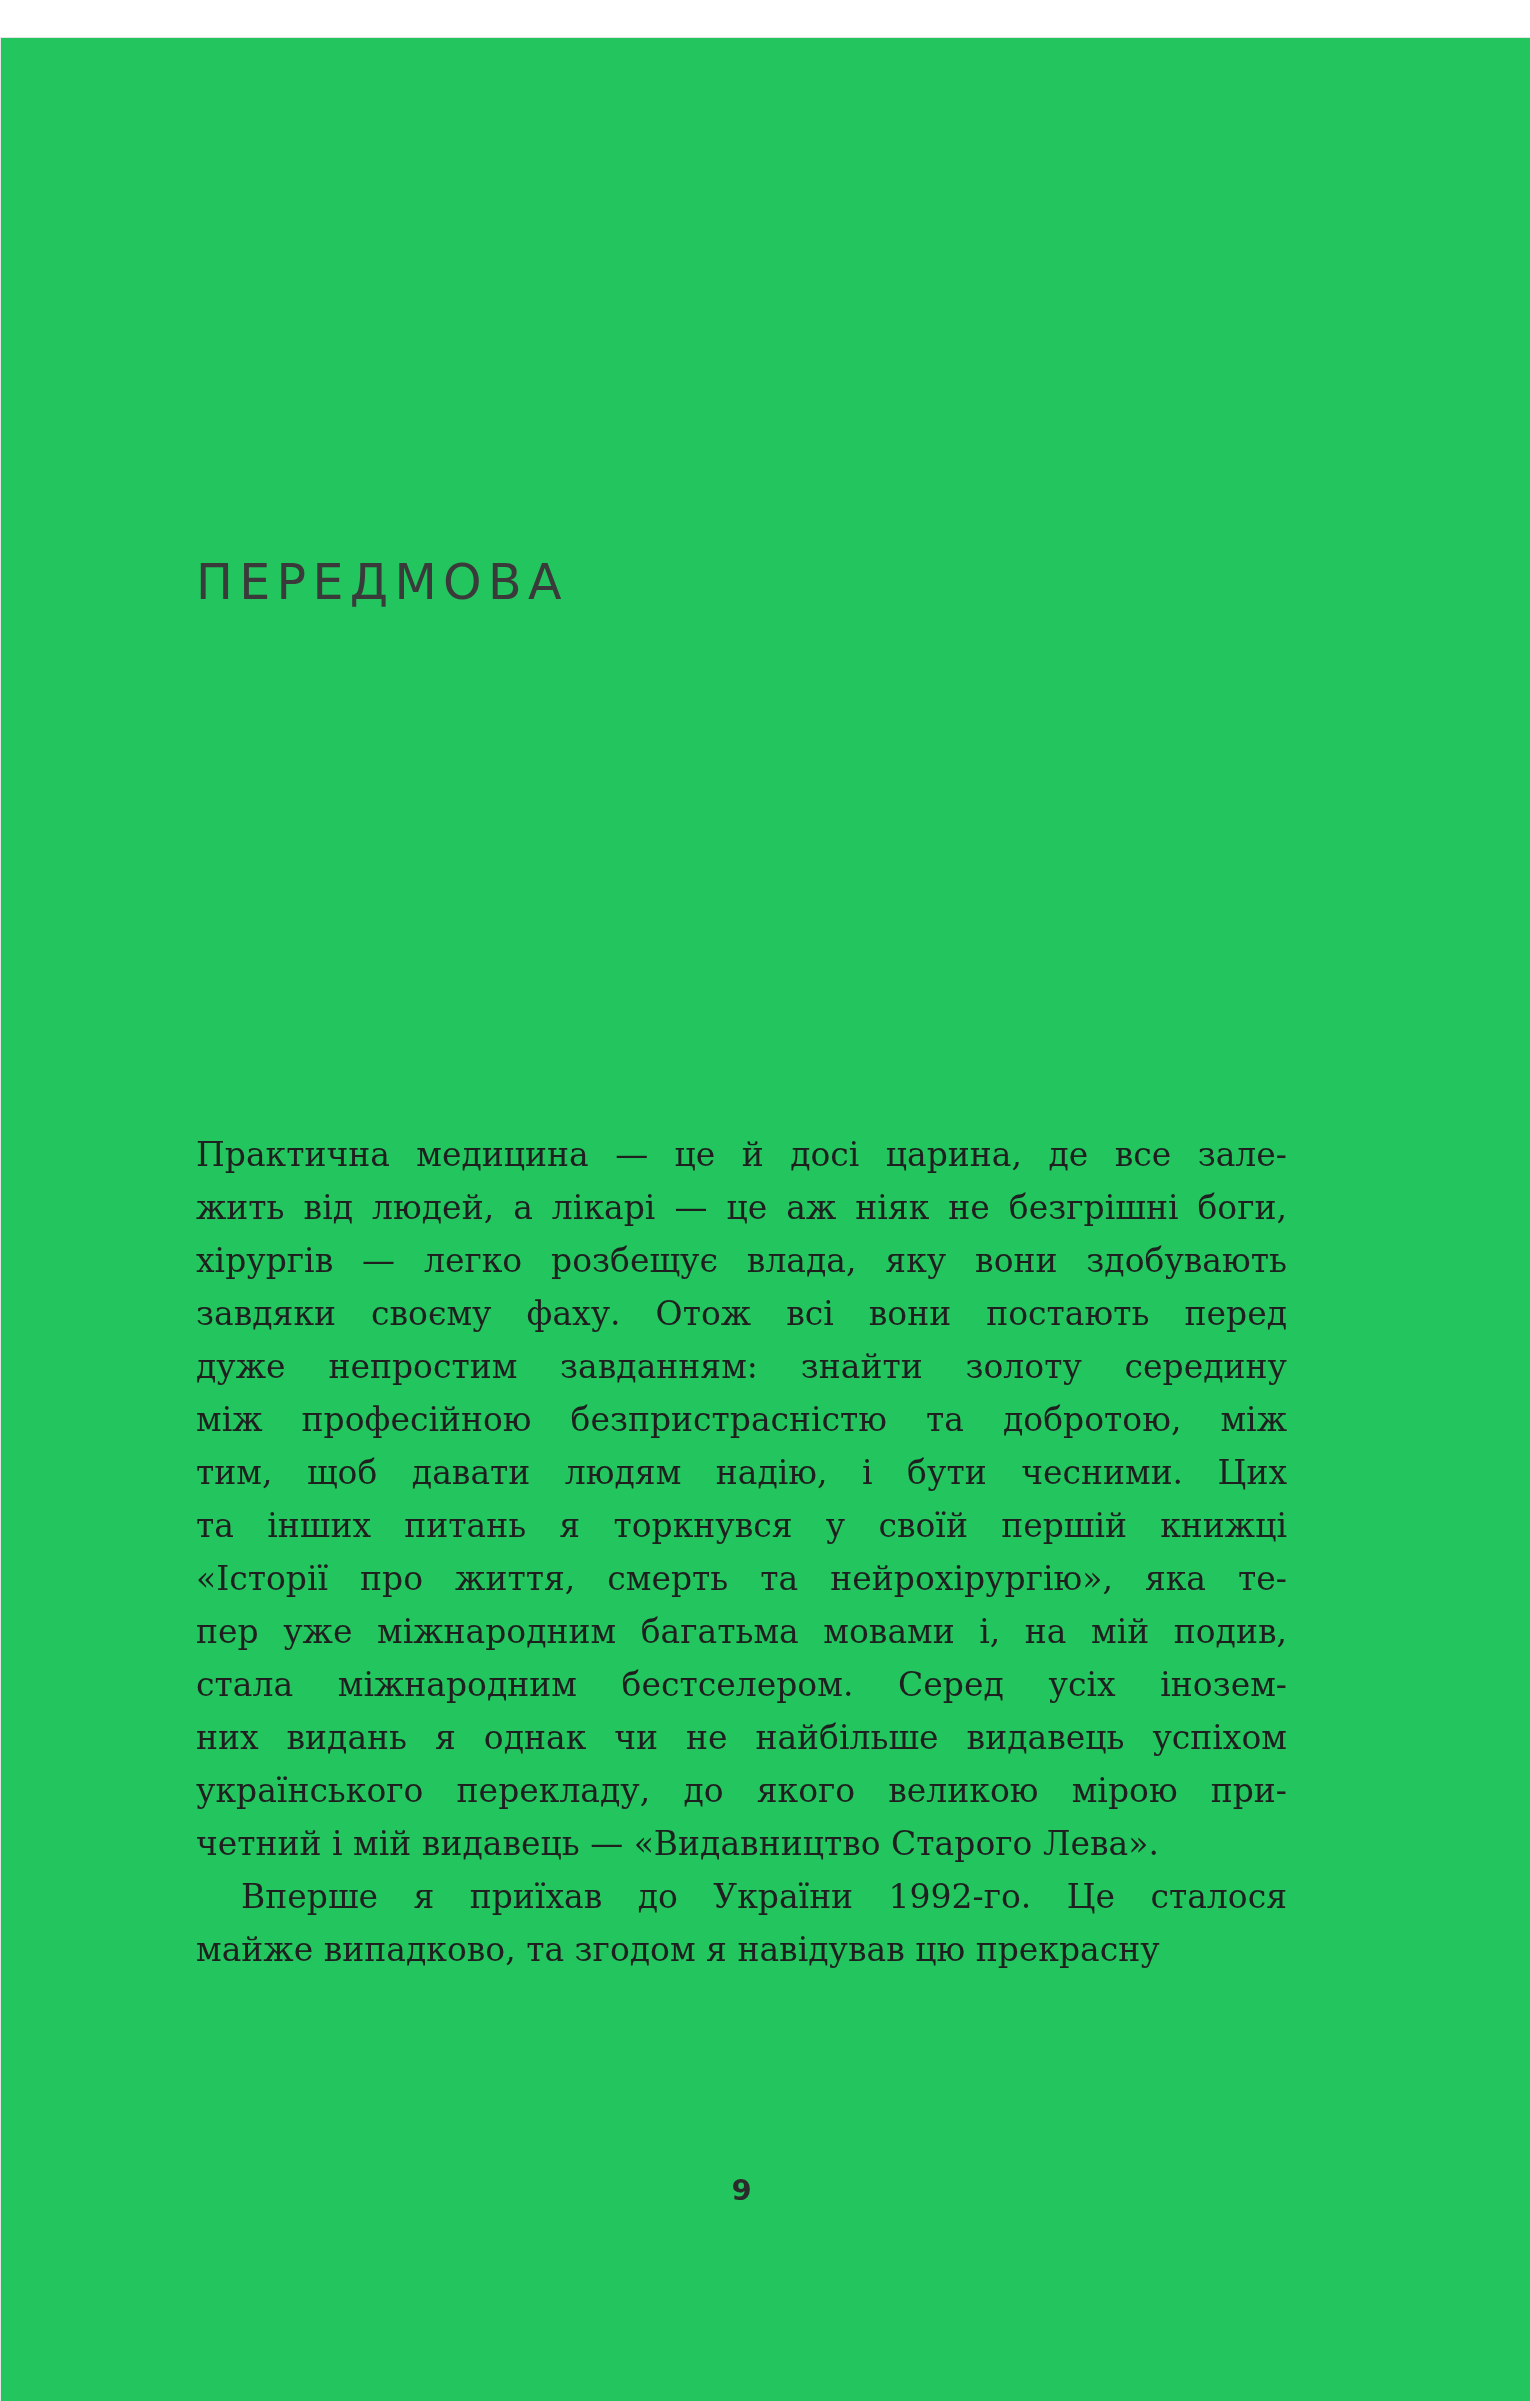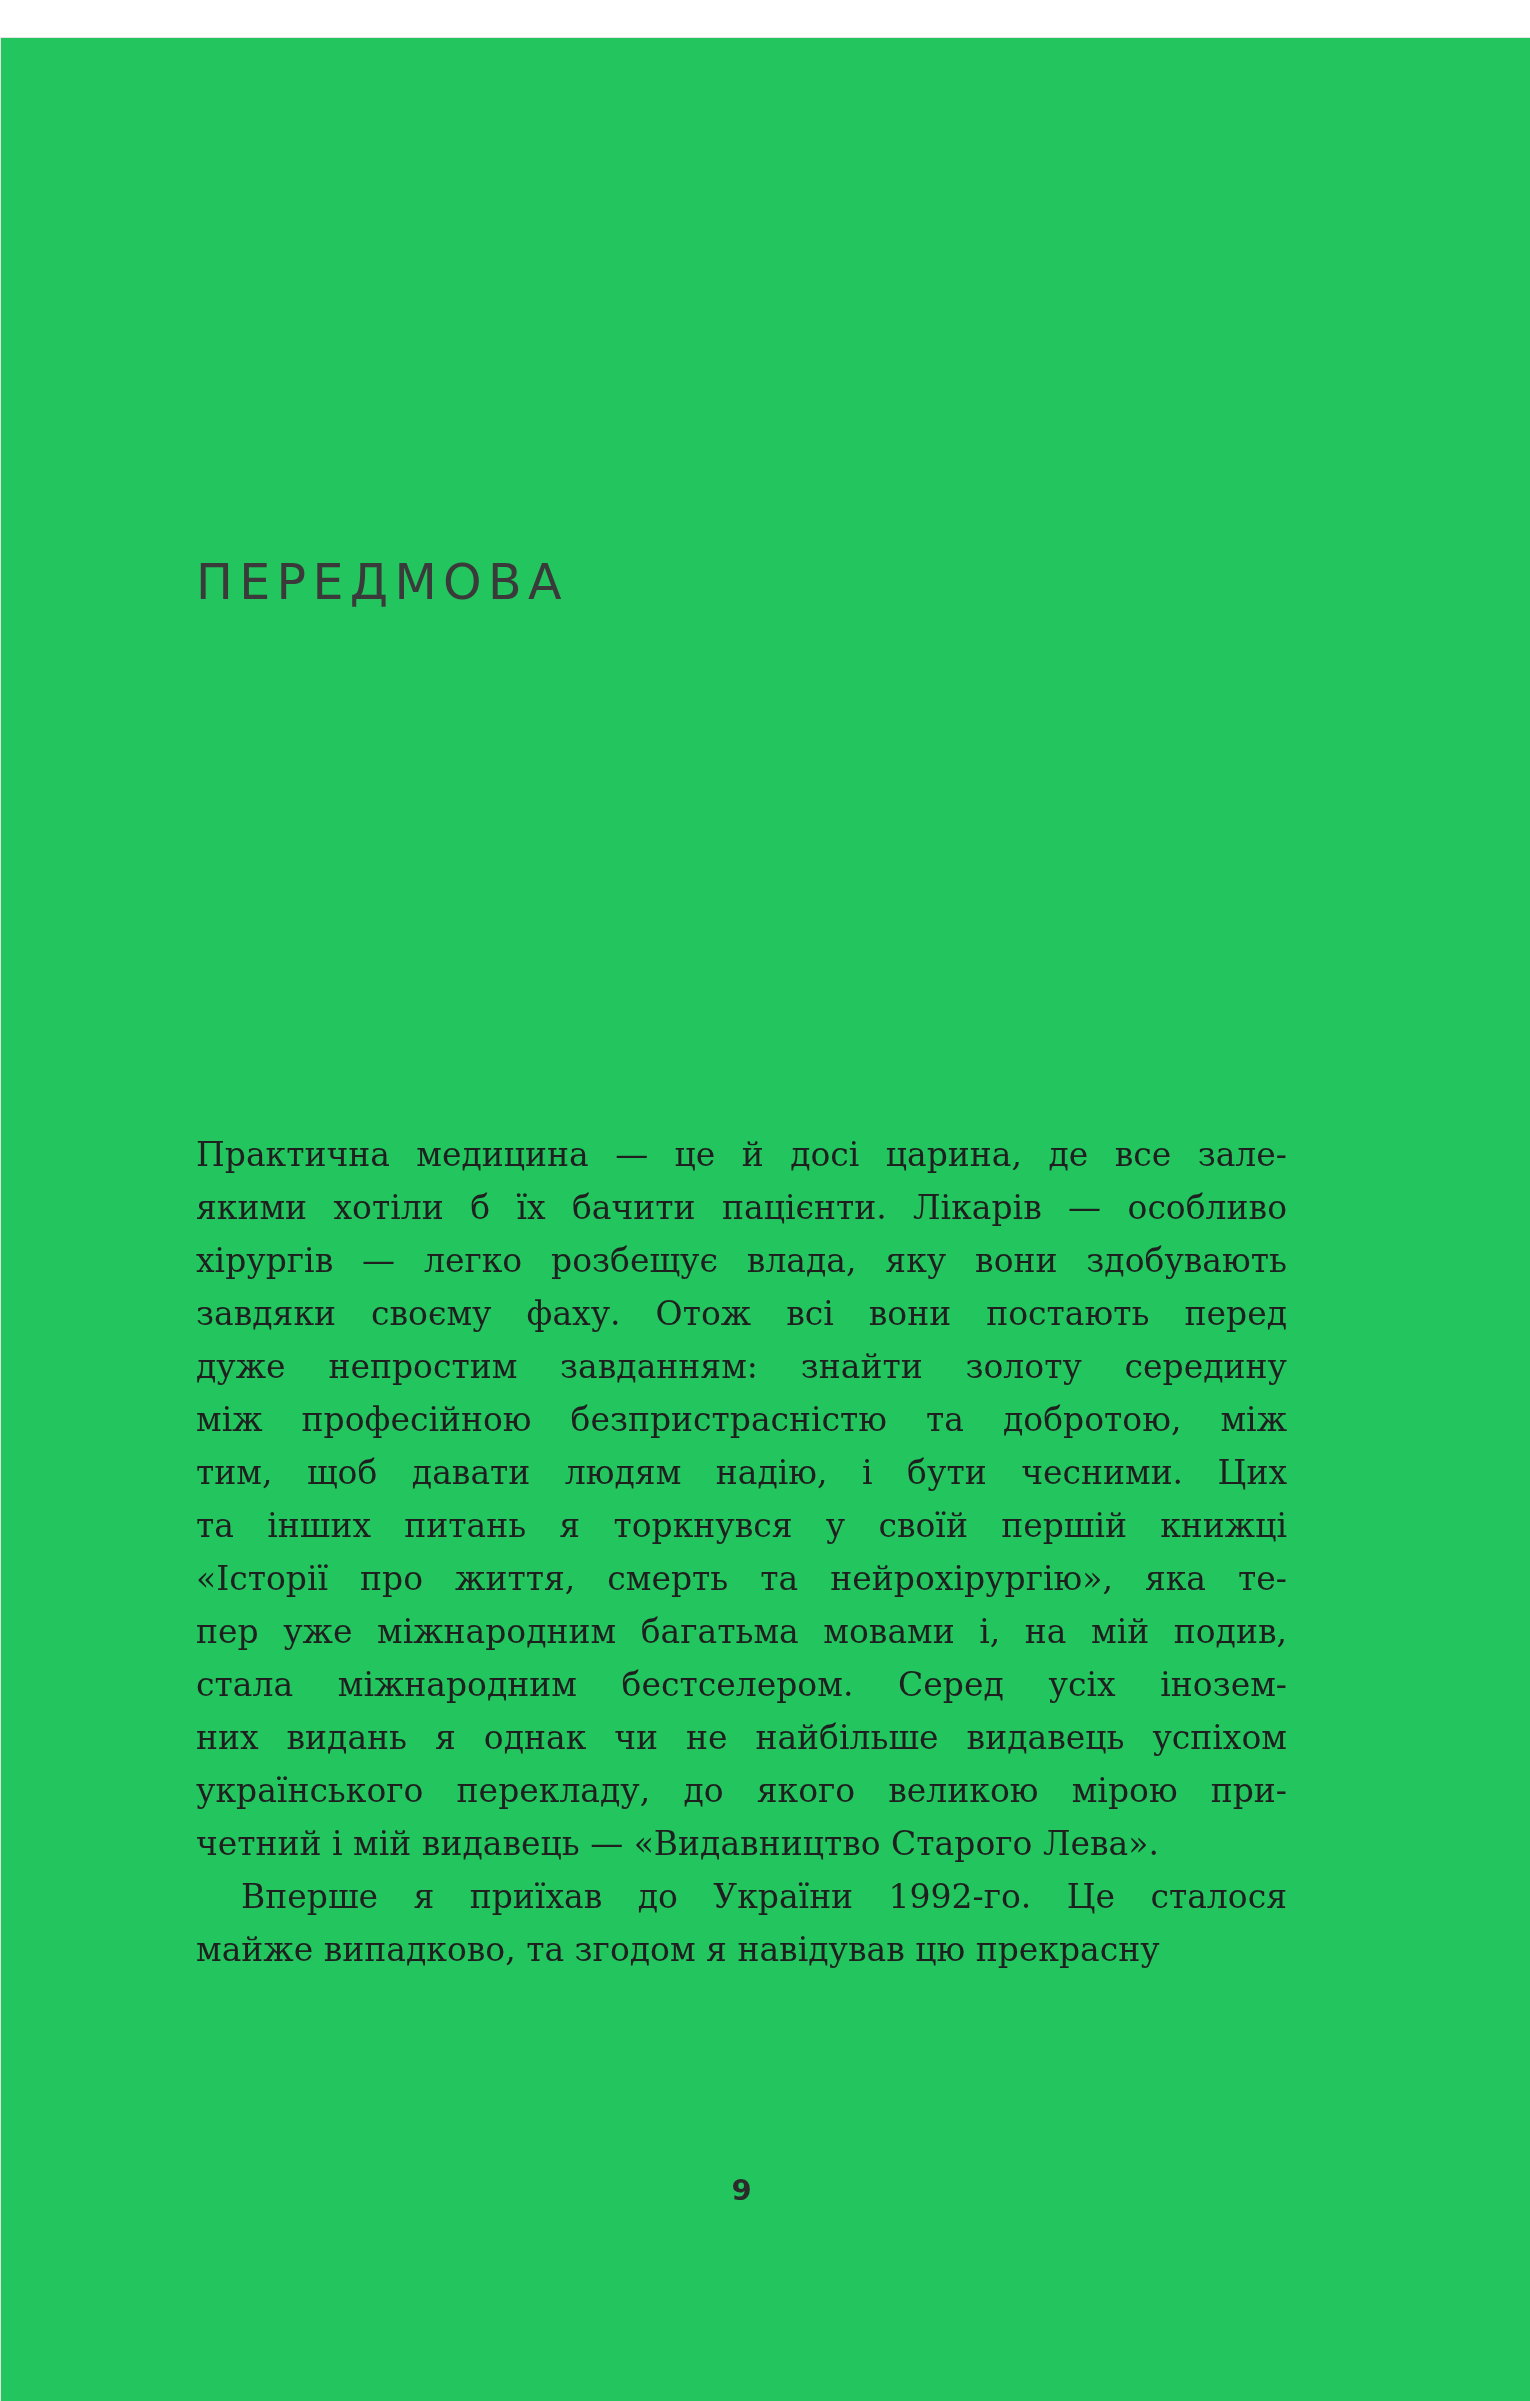--- a/index.html
+++ b/index.html
@@ -71,21 +71,21 @@
 <body>
 
 <div class="page">
 
   <h1 class="heading">
     <span class="h-line">ПЕРЕДМОВА</span>
   </h1>
 
   <div class="body-text">
       <div class="line">Практична медицина — це й досі царина, де все зале-</div>
-      <div class="line">якими хотіли б їх бачити пацієнти. Лікарів — особливо</div>
+      <div class="line">жить від людей, а лікарі — це аж ніяк не безгрішні боги,</div>
       <div class="line">хірургів — легко розбещує влада, яку вони здобувають</div>
       <div class="line">завдяки своєму фаху. Отож всі вони постають перед</div>
       <div class="line">дуже непростим завданням: знайти золоту середину</div>
       <div class="line">між професійною безпристрасністю та добротою, між</div>
       <div class="line">тим, щоб давати людям надію, і бути чесними. Цих</div>
       <div class="line">та інших питань я торкнувся у своїй першій книжці</div>
       <div class="line">«Історії про життя, смерть та нейрохірургію», яка те-</div>
       <div class="line">пер уже міжнародним багатьма мовами і, на мій подив,</div>
       <div class="line">стала міжнародним бестселером. Серед усіх інозем-</div>
       <div class="line">них видань я однак чи не найбільше видавець успіхом</div>

